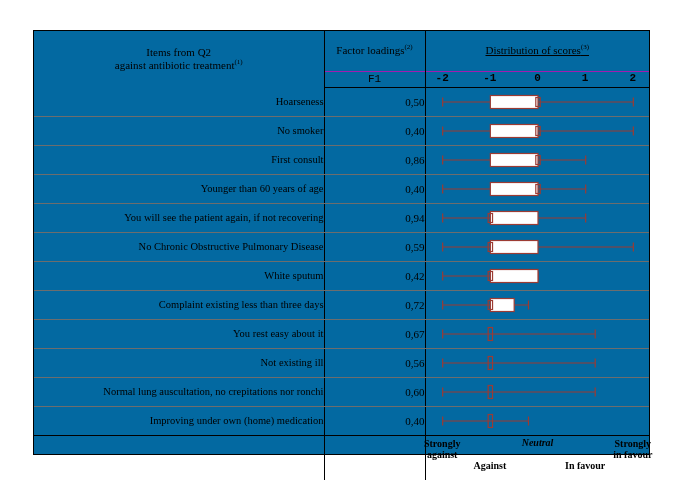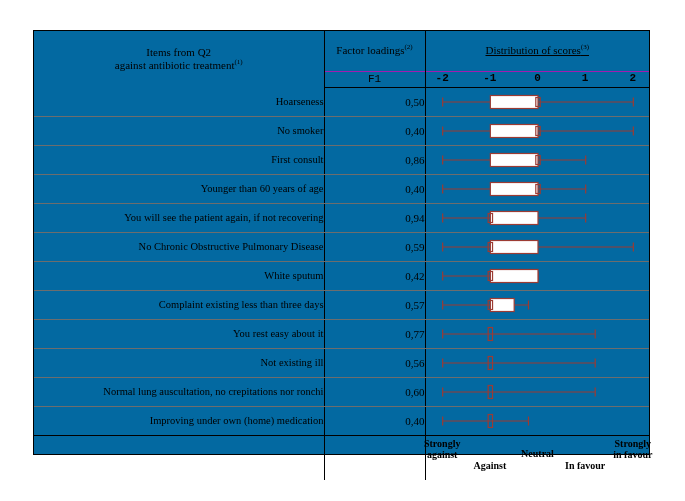--- a/index.html
+++ b/index.html
@@ -295,37 +295,37 @@
                 <line x1="112" y1="9.5" x2="112" y2="18.5" stroke="#9c3b33" stroke-width="1.2"></line>
                 <rect x="64.3404255319149" y="7.5" width="47.6595744680851" height="13" fill="#ffffff" stroke="none"></rect>
                 <rect x="64.3404255319149" y="7.5" width="47.6595744680851" height="13" fill="none" stroke="#9c3b33" stroke-width="1.2"></rect>
                 <rect x="62.1404255319149" y="9.5" width="4.4" height="9" fill="none" stroke="#9c3b33" stroke-width="1.2"></rect>
               </svg>
             </div>
           </td>
         </tr>
         <tr class="data-row">
           <td class="item-cell">Complaint existing less than three days</td>
-          <td class="f1-cell">0,57</td>
+          <td class="f1-cell">0,72</td>
           <td class="dist-cell">
             <div class="plot">
               <svg width="224" height="28" viewBox="0 0 224 28">
                 <line x1="16.680851063829788" y1="14" x2="102.46808510638297" y2="14" stroke="#9c3b33" stroke-width="1.2"></line>
                 <line x1="16.680851063829788" y1="9.5" x2="16.680851063829788" y2="18.5" stroke="#9c3b33" stroke-width="1.2"></line>
                 <line x1="102.46808510638297" y1="9.5" x2="102.46808510638297" y2="18.5" stroke="#9c3b33" stroke-width="1.2"></line>
                 <rect x="64.3404255319149" y="7.5" width="23.82978723404254" height="13" fill="#ffffff" stroke="none"></rect>
                 <rect x="64.3404255319149" y="7.5" width="23.82978723404254" height="13" fill="none" stroke="#9c3b33" stroke-width="1.2"></rect>
                 <rect x="62.1404255319149" y="9.5" width="4.4" height="9" fill="none" stroke="#9c3b33" stroke-width="1.2"></rect>
               </svg>
             </div>
           </td>
         </tr>
         <tr class="data-row">
           <td class="item-cell">You rest easy about it</td>
-          <td class="f1-cell">0,77</td>
+          <td class="f1-cell">0,67</td>
           <td class="dist-cell">
             <div class="plot">
               <svg width="224" height="28" viewBox="0 0 224 28">
                 <line x1="16.680851063829788" y1="14" x2="169.1914893617021" y2="14" stroke="#9c3b33" stroke-width="1.2"></line>
                 <line x1="16.680851063829788" y1="9.5" x2="16.680851063829788" y2="18.5" stroke="#9c3b33" stroke-width="1.2"></line>
                 <line x1="169.1914893617021" y1="9.5" x2="169.1914893617021" y2="18.5" stroke="#9c3b33" stroke-width="1.2"></line>
                 <rect x="64.3404255319149" y="7.5" width="0" height="13" fill="#ffffff" stroke="none"></rect>
                 <rect x="62.1404255319149" y="7.5" width="4.4" height="13" fill="none" stroke="#9c3b33" stroke-width="1.2"></rect>
               </svg>
             </div>
@@ -384,21 +384,21 @@
         <td class="footer-mid"></td>
         <td class="footer-cell">
           <div class="footer-labels" id="footer-labels">
               <div class="fl" style="left: 16.6809px; top: 2px;">
                 <div>Strongly</div>
                 <div>against</div>
               </div>
               <div class="fl" style="left: 64.3404px; top: 24px;">
                 <div>Against</div>
               </div>
-              <div class="fl" style="left: 112px; top: 12px;">
+              <div class="fl" style="left: 112px; top: 1px; font-style: italic;">
                 <div>Neutral</div>
               </div>
               <div class="fl" style="left: 159.66px; top: 24px;">
                 <div>In favour</div>
               </div>
               <div class="fl" style="left: 207.319px; top: 2px;">
                 <div>Strongly</div>
                 <div>in favour</div>
               </div>
             </div>

